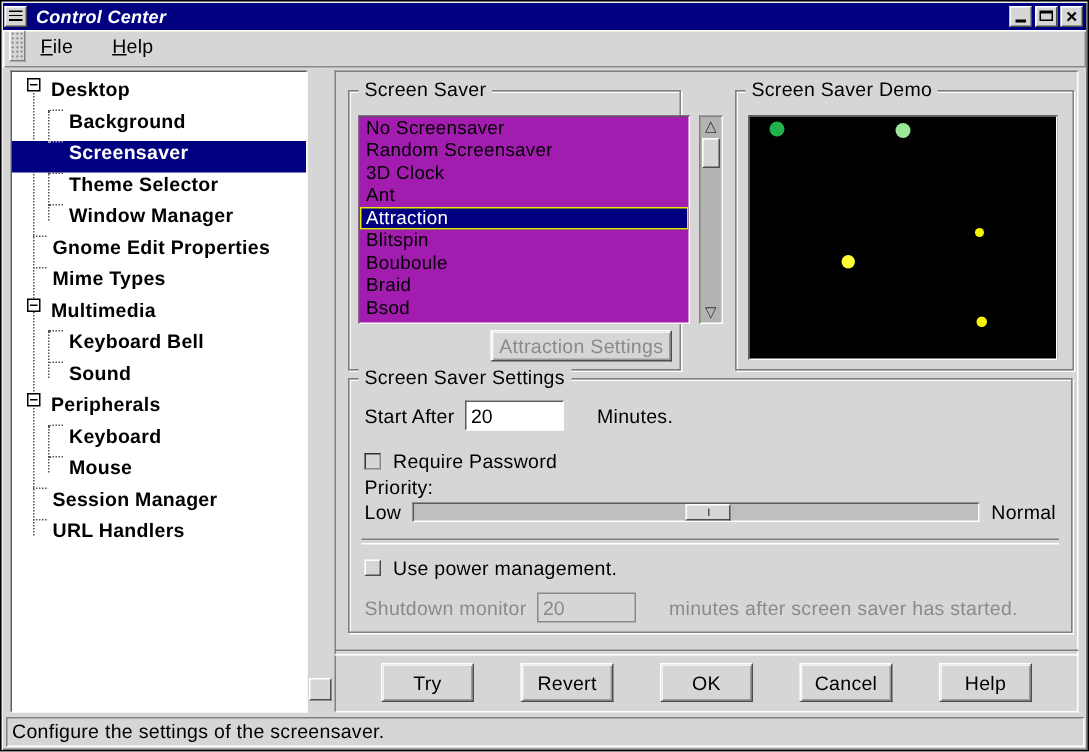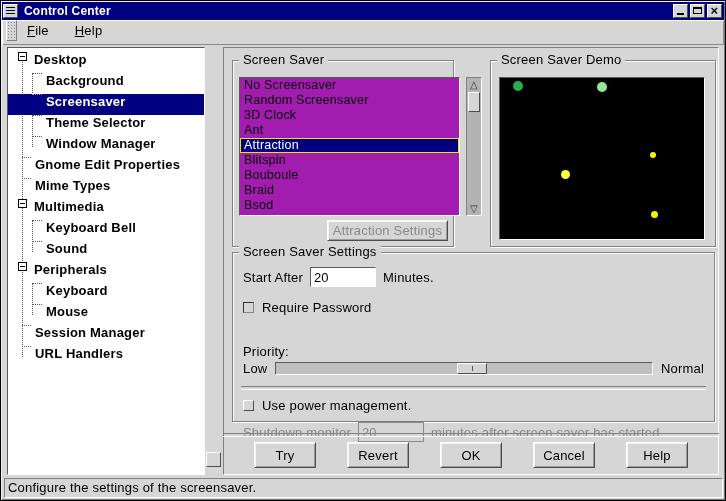--- a/index.html
+++ b/index.html
@@ -30,20 +30,21 @@
     border:1px solid;border-color:#fff #4d4d4d #4d4d4d #fff;
     box-sizing:border-box;position:relative;
   }
   .tb-menu-btn::after{
     content:"";position:absolute;left:2px;right:2px;top:2px;bottom:2px;
     background:repeating-linear-gradient(to bottom,#000 0 1px,transparent 1px 3px);
   }
   .tb-title{
     color:#fff;font-size:12px;font-weight:bold;padding-left:5px;flex:1;
     white-space:nowrap;
+    font-style:italic;
   }
   .tb-btn{
     width:15px;height:14px;margin-right:2px;
     background:var(--window_bg,#d6d6d6);
     border:1px solid;border-color:#fff #4d4d4d #4d4d4d #fff;
     box-sizing:border-box;position:relative;
   }
   .tb-btn.min::after{content:"";position:absolute;left:3px;right:3px;bottom:2px;border-bottom:2px solid #000;}
   .tb-btn.max::after{content:"";position:absolute;left:2px;right:2px;top:2px;bottom:3px;border:1px solid #000;border-top-width:2px;}
   .tb-btn.close::after{content:"\00d7";position:absolute;left:0;right:0;top:-2px;text-align:center;font-size:13px;font-weight:bold;color:#000;}
@@ -161,29 +162,29 @@
   
   .s-row{display:flex;align-items:center;margin:0 10px;white-space:nowrap;}
   .r1{margin-top:14px;}
   .entry{
     width:66px;height:20px;box-sizing:border-box;
     background:#fff;border:1px solid;border-color:#5a5a5a #fff #fff #5a5a5a;
     font-family:"Liberation Sans", sans-serif;font-size:13px;padding:0 3px;color:#000;
   }
   .entry:disabled{background:var(--window_bg,#d6d6d6);color:#8a8a8a;border:1px solid #8a8a8a;}
   .gap-l{margin-left:7px;}
-  .gap-r{margin-right:7px;}
+  .gap-r{margin-right:22px;}
   .checkbox{
     width:11px;height:11px;box-sizing:border-box;flex:0 0 auto;margin-right:8px;
     background:var(--window_bg,#d6d6d6);
   }
   .checkbox.sunken{border:1px solid;border-color:#333 #888 #888 #333;}
   .checkbox.raised{border:1px solid;border-color:#fff #4d4d4d #4d4d4d #fff;}
   .r2{margin-top:13px;}
-  .r3{margin-top:29px;}
+  .r3{margin-top:2px;}
   .r4{margin-top:2px;}
   .slider-track{
     flex:1;height:13px;margin:0 8px;position:relative;
     background:#bfbfbf;
     border:1px solid;border-color:#5a5a5a #fff #fff #5a5a5a;box-sizing:border-box;
   }
   .slider-thumb{
     position:absolute;top:0;width:30px;height:11px;
     background:var(--window_bg,#d6d6d6);
     border:1px solid;border-color:#fff #4d4d4d #4d4d4d #fff;box-sizing:border-box;

